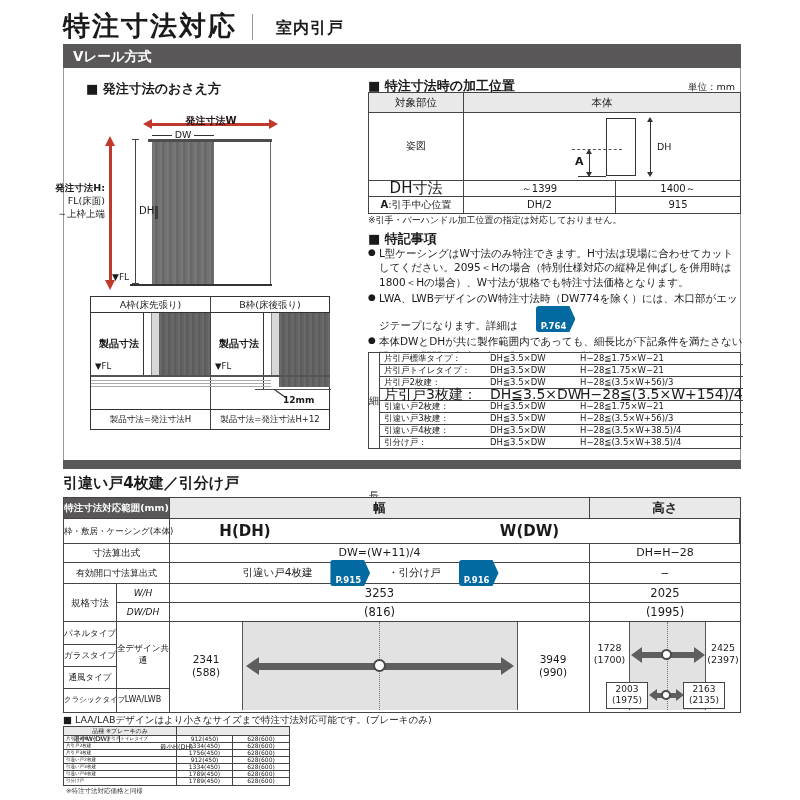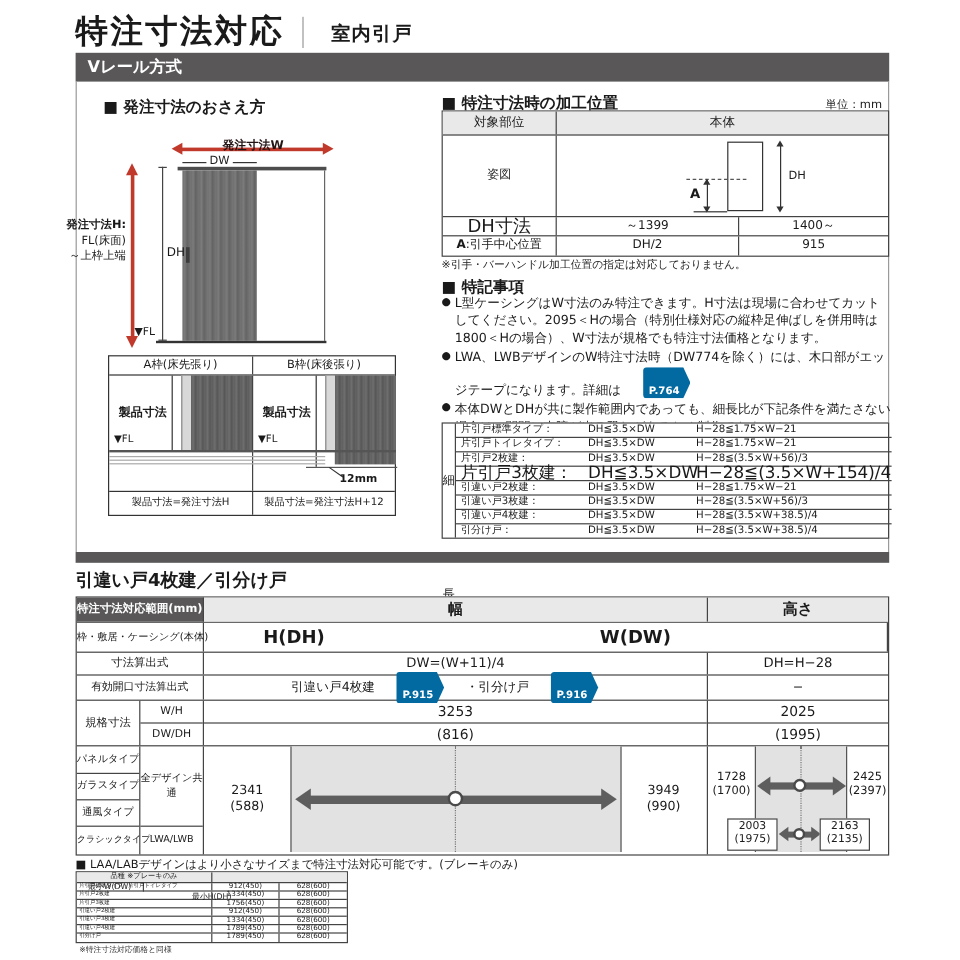--- a/index.html
+++ b/index.html
@@ -242,21 +242,21 @@
         <span class="nw">引違い戸4枚建</span>
           <span class="pbadge">P.915</span>
           <span class="nw">・引分け戸</span>
           <span class="pbadge">P.916</span>
       </div>
       <div class="c" style="flex:1;font-size:10.5px;line-height:20px;">−</div>
     </div>
 
     <div class="flex bb" style="height:38px;">
       <div class="c br" style="width:53px;font-size:9.5px;line-height:37px;">規格寸法</div>
-      <div class="br" style="width:53px;">
+      <div class="br" style="width:53px;font-style:italic;">
         <div class="c bb" style="height:19px;font-size:9px;line-height:18px;">W/H</div>
         <div class="c" style="height:18px;font-size:9px;line-height:18px;">DW/DH</div>
       </div>
       <div class="br" style="width:420px;">
         <div class="c bb" style="height:19px;font-size:11.5px;line-height:18px;">3253</div>
         <div class="c" style="height:18px;font-size:11.5px;line-height:18px;">(816)</div>
       </div>
       <div style="flex:1;">
         <div class="c bb" style="height:19px;font-size:11.5px;line-height:18px;">2025</div>
         <div class="c" style="height:18px;font-size:11.5px;line-height:18px;">(1995)</div>

